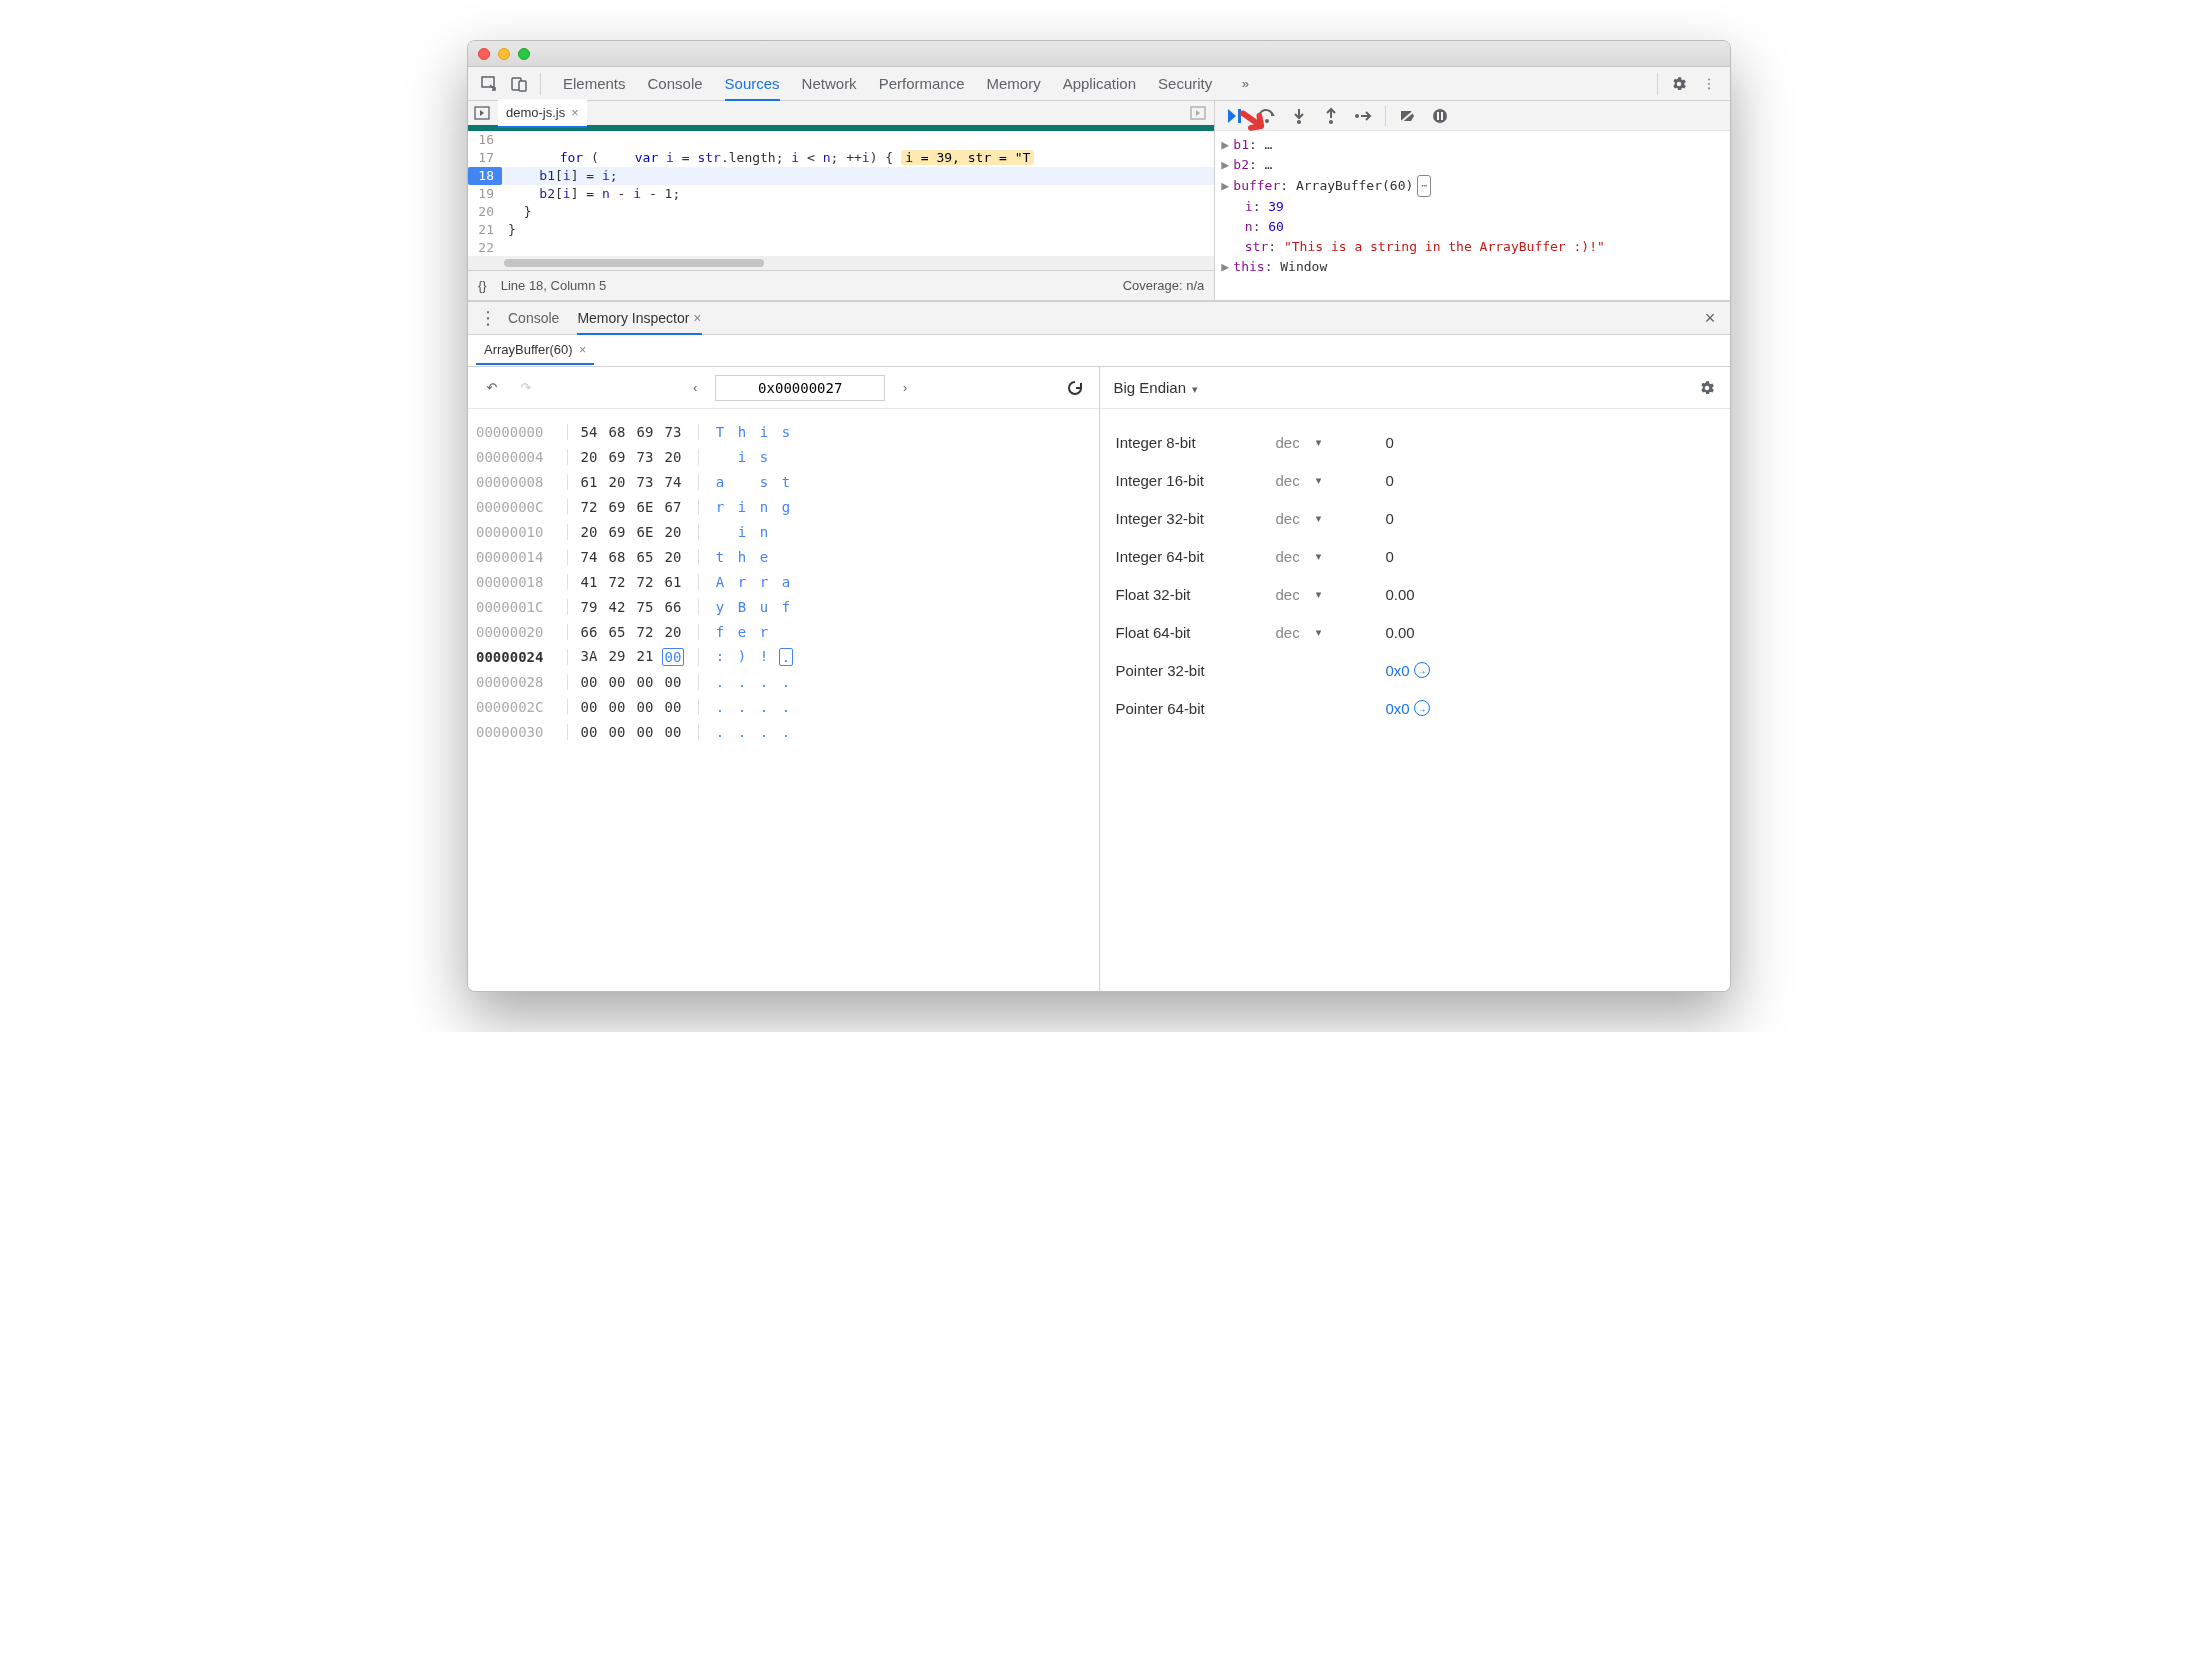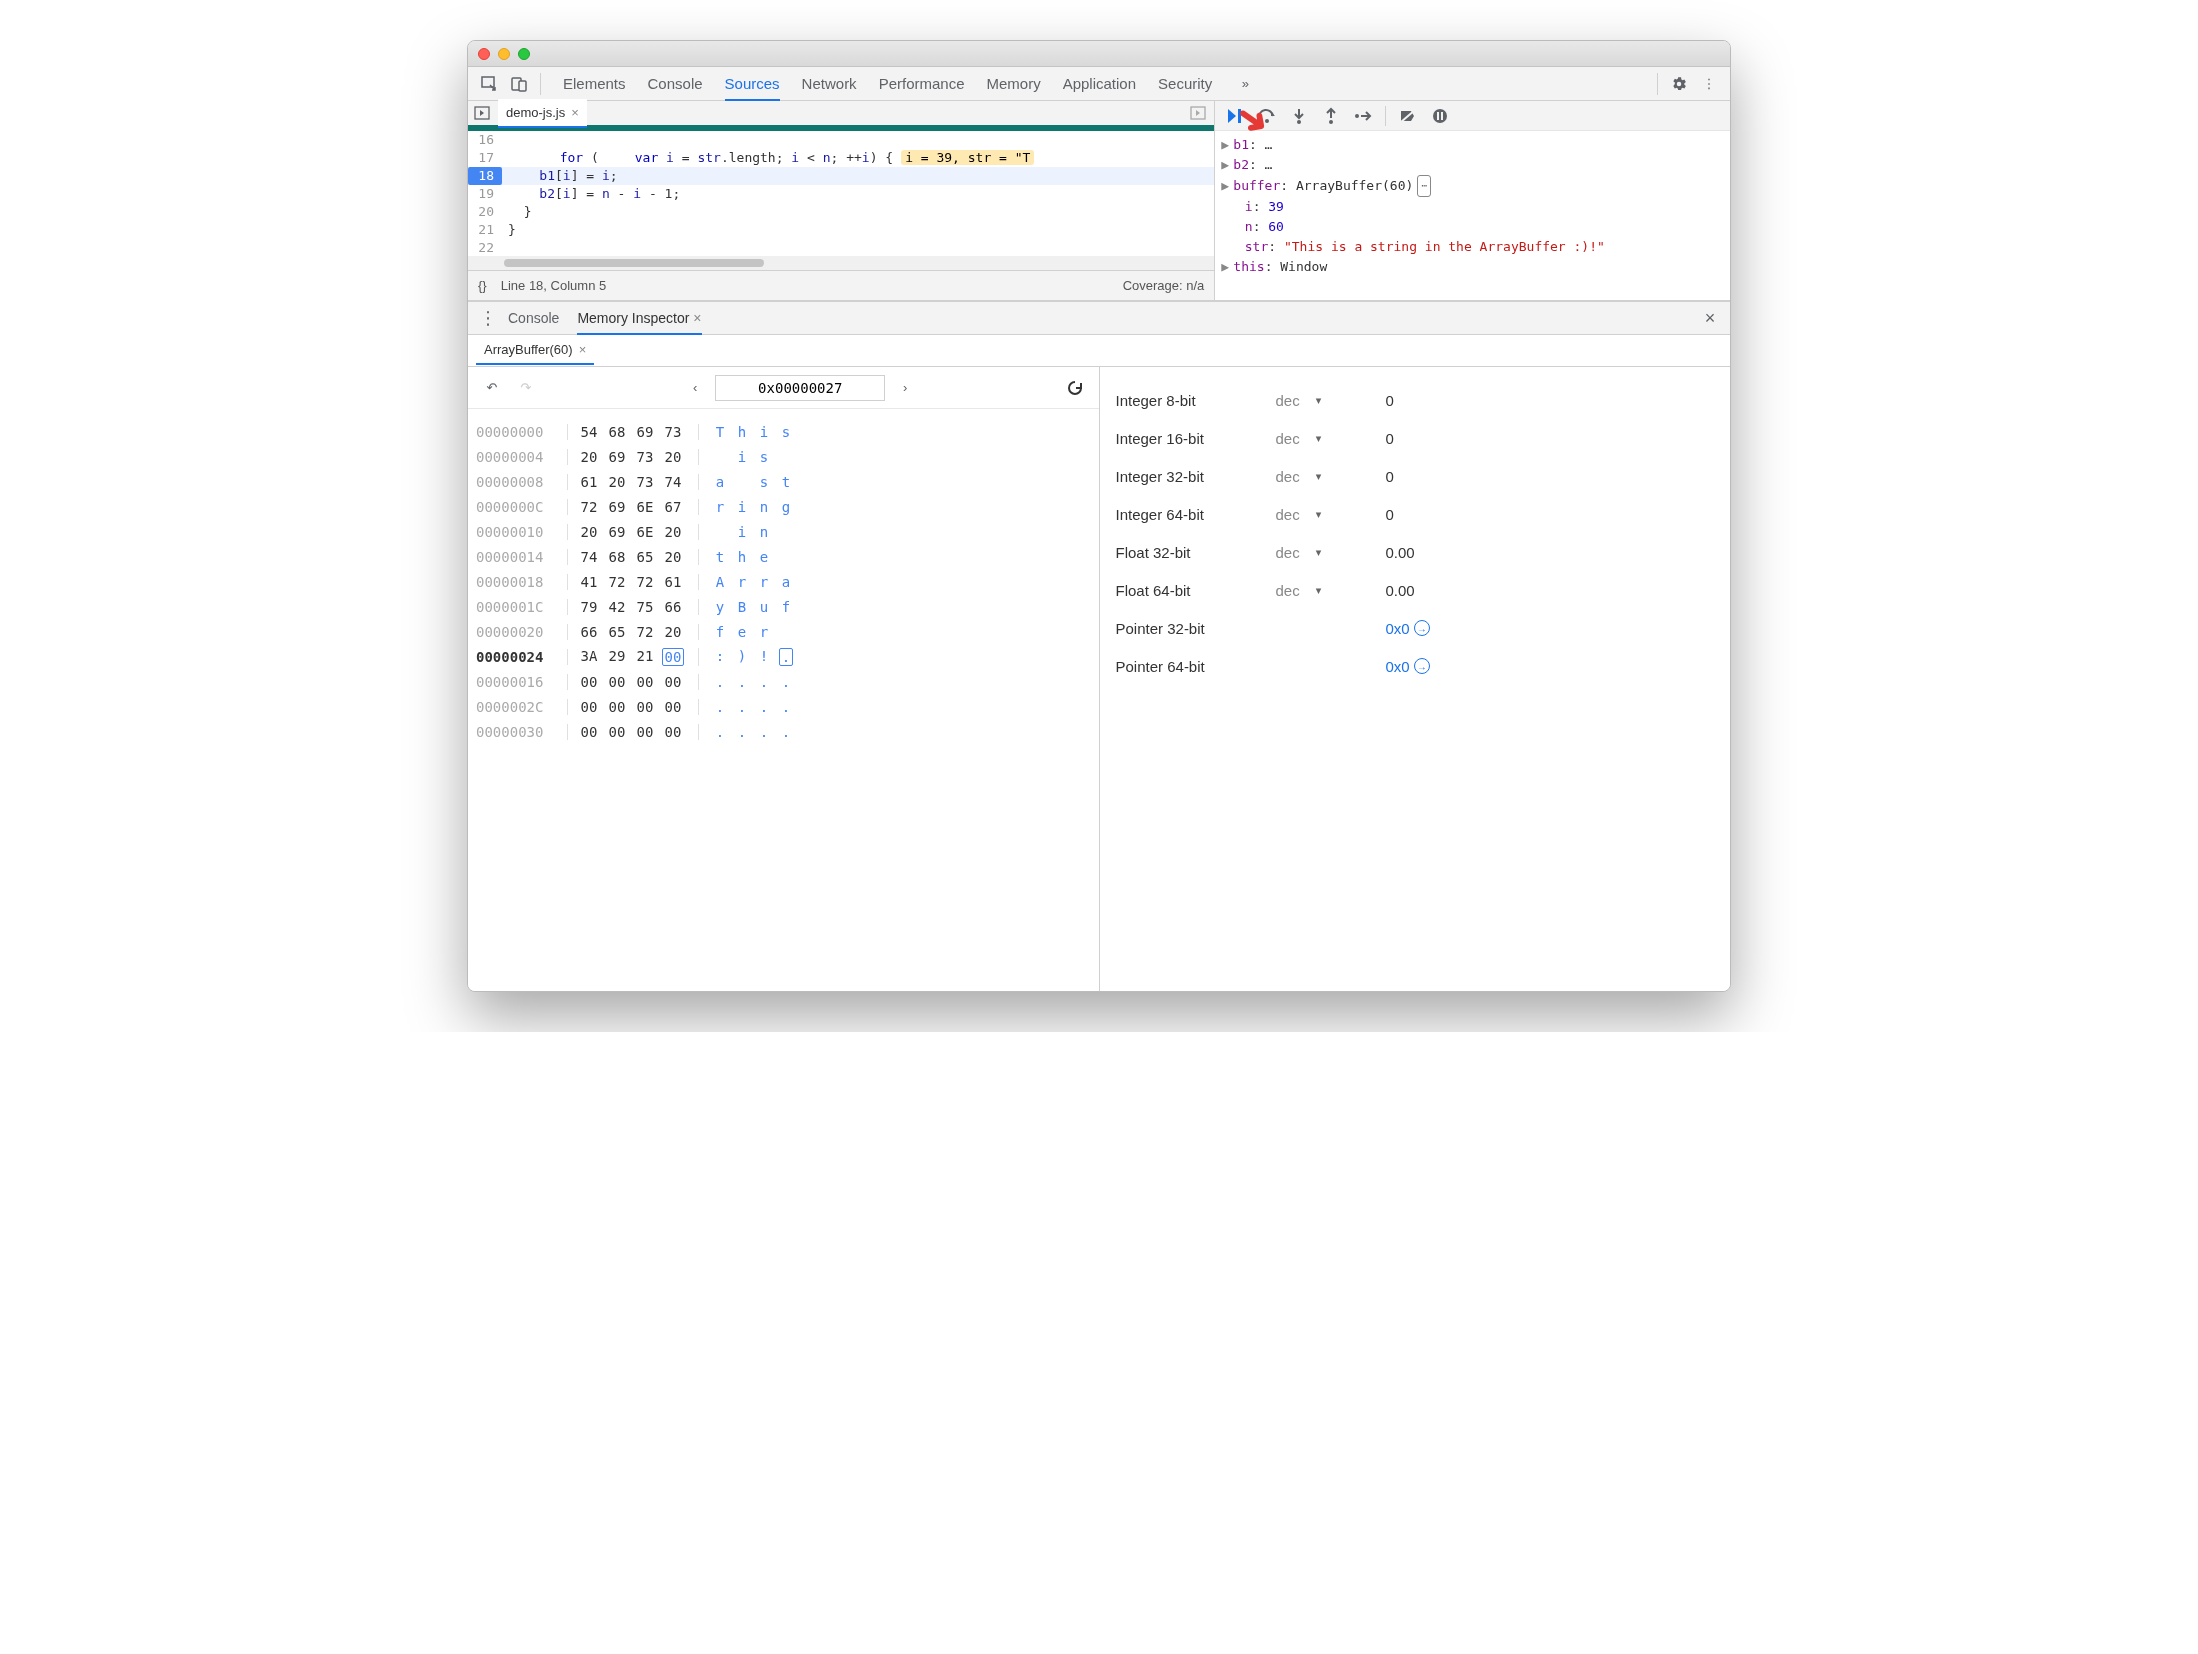--- a/index.html
+++ b/index.html
@@ -439,21 +439,21 @@
               <span class="byte sel">00</span>
             </div>
             <div class="ascii">
               <span class="asc">:</span>
               <span class="asc">)</span>
               <span class="asc">!</span>
               <span class="asc sel">.</span>
             </div>
           </div>
           <div class="hex-row">
-            <div class="addr">00000016</div>
+            <div class="addr">00000028</div>
             <div class="bytes">
               <span class="byte">00</span>
               <span class="byte">00</span>
               <span class="byte">00</span>
               <span class="byte">00</span>
             </div>
             <div class="ascii">
               <span class="asc">.</span>
               <span class="asc">.</span>
               <span class="asc">.</span>
@@ -487,20 +487,29 @@
               <span class="asc">.</span>
               <span class="asc">.</span>
               <span class="asc">.</span>
               <span class="asc">.</span>
             </div>
           </div>
         </div>
     </div>
 
     <div class="mi-right">
+      <div class="mi-right-head">
+        <span class="endian"><span>Big Endian</span><span class="chev">▾</span></span>
+        <div class="spacer"></div>
+        <div>
+            <svg width="18" height="18" viewBox="0 0 24 24">
+              <path fill="#5f6368" d="M19.14 12.94a7.07 7.07 0 000-1.88l2.03-1.58-2-3.46-2.39.96a7.07 7.07 0 00-1.63-.94L14.8 3h-4l-.35 2.04c-.58.23-1.13.55-1.63.94l-2.39-.96-2 3.46 2.03 1.58a7.07 7.07 0 000 1.88L4.43 14.5l2 3.46 2.39-.96c.5.39 1.05.71 1.63.94L10.8 20h4l.35-2.04c.58-.23 1.13-.55 1.63-.94l2.39.96 2-3.46-2.03-1.58zM12 15a3 3 0 110-6 3 3 0 010 6z"></path>
+            </svg>
+          </div>
+      </div>
       <div class="val-table" id="vals">
           <div class="val-row">
             <div class="lbl">Integer 8-bit</div>
             <div class="mode">
               <span>dec</span>
               <span class="chev">▾</span>
             </div>
             <div class="vnum">0</div>
           </div>
           <div class="val-row">

